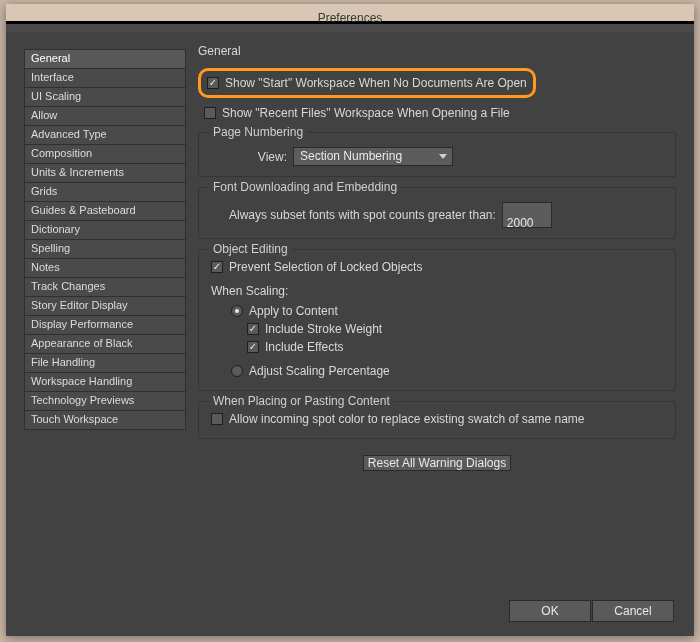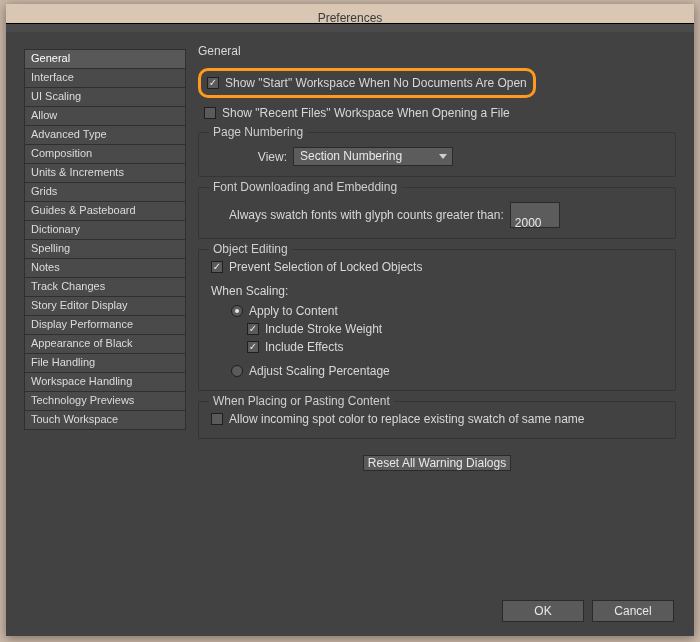--- a/index.html
+++ b/index.html
@@ -17,21 +17,21 @@
   background: #4a4a4a;
   box-shadow: 0 2px 10px rgba(0,0,0,0.4);
 }
 .titlebar {
   height: 20px;
   background: #d9c7b3;
   color: #3a3a3a;
   text-align: center;
   font-size: 12px;
   line-height: 28px;
-  border-bottom: 1px solid #000000;
+  border-bottom: 3px solid #000000;
 }
 .content {
   position: absolute;
   left: 0; top: 28px; right: 0; bottom: 0;
   background: #424242;
 }
 .sidebar {
   position: absolute;
   left: 18px; top: 17px;
   width: 162px;
@@ -174,21 +174,21 @@
 }
 .reset-row {
   text-align: center;
   margin-top: 14px;
 }
 .footer {
   position: absolute;
   right: 20px;
   bottom: 14px;
   display: flex;
-  gap: 8px;
+  gap: 1px;
   align-items: center;
 }
 .footer .button { min-width: 82px; }
 </style>
 </head>
 <body>
 
 <div class="window">
   <div class="titlebar">
     <span>Preferences</span>
@@ -239,21 +239,21 @@
           <span class="label-right" style="width:36px">View:</span>
           <div class="select">
             <span>Section Numbering</span>
           </div>
         </div>
       </div>
 
       <div class="fieldset">
         <div class="legend">Font Downloading and Embedding</div>
         <div class="form-row" style="margin-left:18px">
-          <span>Always swatch fonts with glyph counts greater than:</span>
+          <span>Always subset fonts with spot counts greater than:</span>
           <div class="text-input">
             <span>2000</span>
           </div>
         </div>
       </div>
 
       <div class="fieldset">
         <div class="legend">Object Editing</div>
 
         <div class="check-row">

